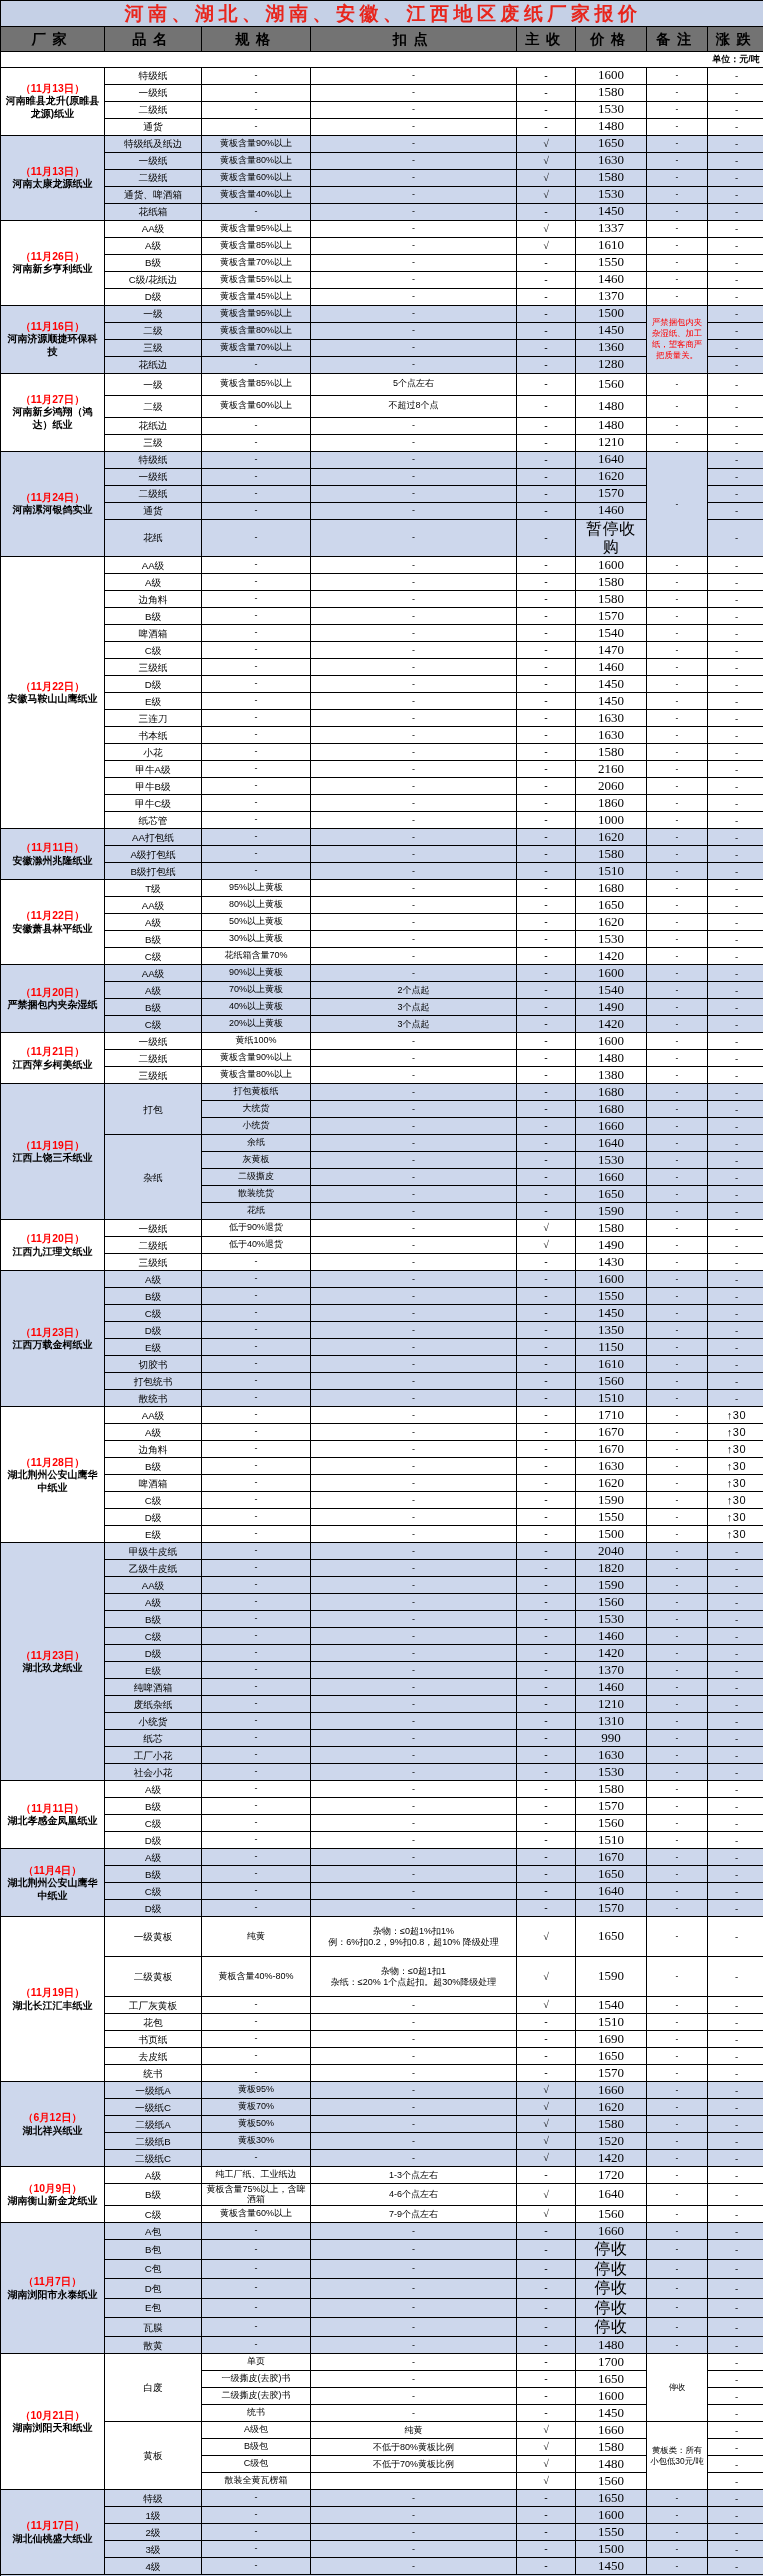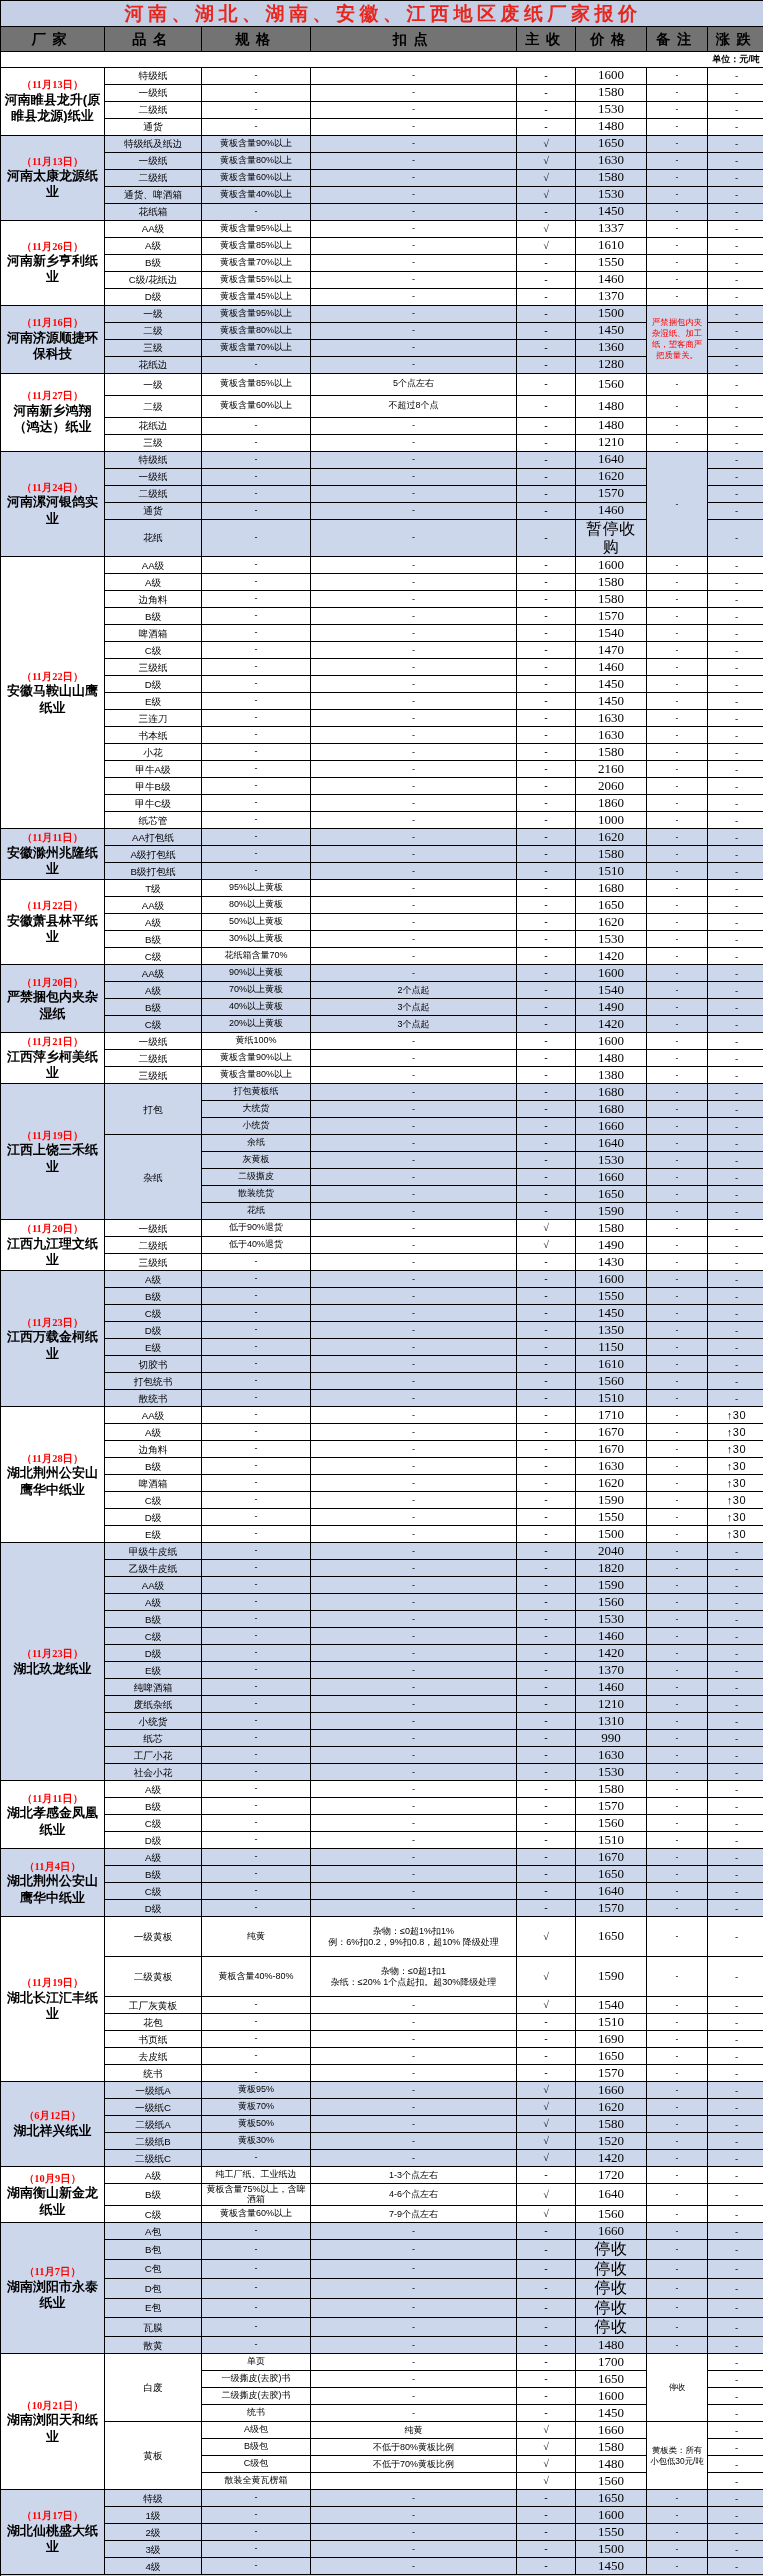--- a/index.html
+++ b/index.html
@@ -15,22 +15,22 @@
                 letter-spacing:4.5px;font-family:"Liberation Serif",serif;}
   .head-row{height:24.6px;}
   .head-row th{background:#737373;font-size:14.2px;font-weight:bold;letter-spacing:6.5px;
                font-family:"Liberation Serif",serif;border-bottom:1.3px solid #000;}
   .unit-row{height:16px;}
   .unit-row td{text-align:right;font-size:9px;font-weight:bold;padding-right:5.2px;
                border-bottom:1.3px solid #000;}
   tr.shade td{background:#cdd7ec;}
   tr.sec-top td{border-top:1.3px solid #000;}
   td.factory{padding:1.3px 1.9px;}
-  .date{color:#ff0000;font-weight:bold;font-size:10.4px;line-height:1.3;font-family:Liberation Serif, serif;}
-  .fname{font-weight:600;font-size:13px;line-height:1.25;}
+  .date{color:#ff0000;font-weight:bold;font-size:10.4px;line-height:1.3;}
+  .fname{font-weight:600;font-size:10px;line-height:1.25;}
   .col-g{font-size:9.7px;}
   .col-s{font-size:9px;line-height:1.1;}
   .col-d{font-size:9px;white-space:pre-line;line-height:1.25;}
   .col-m{font-size:10.4px;}
   .col-m.tick{font-family:"Liberation Serif",serif;font-style:italic;}
   .col-p{font-family:"Liberation Serif",serif;font-size:13px;}
   .col-p.ptext{font-family:"Liberation Sans",sans-serif;font-size:16px;letter-spacing:0.6px;}
   .col-n{font-size:8.4px;line-height:1.3;}
   .col-n.red{color:#ff0000;}
   .col-c{font-size:9.7px;}

